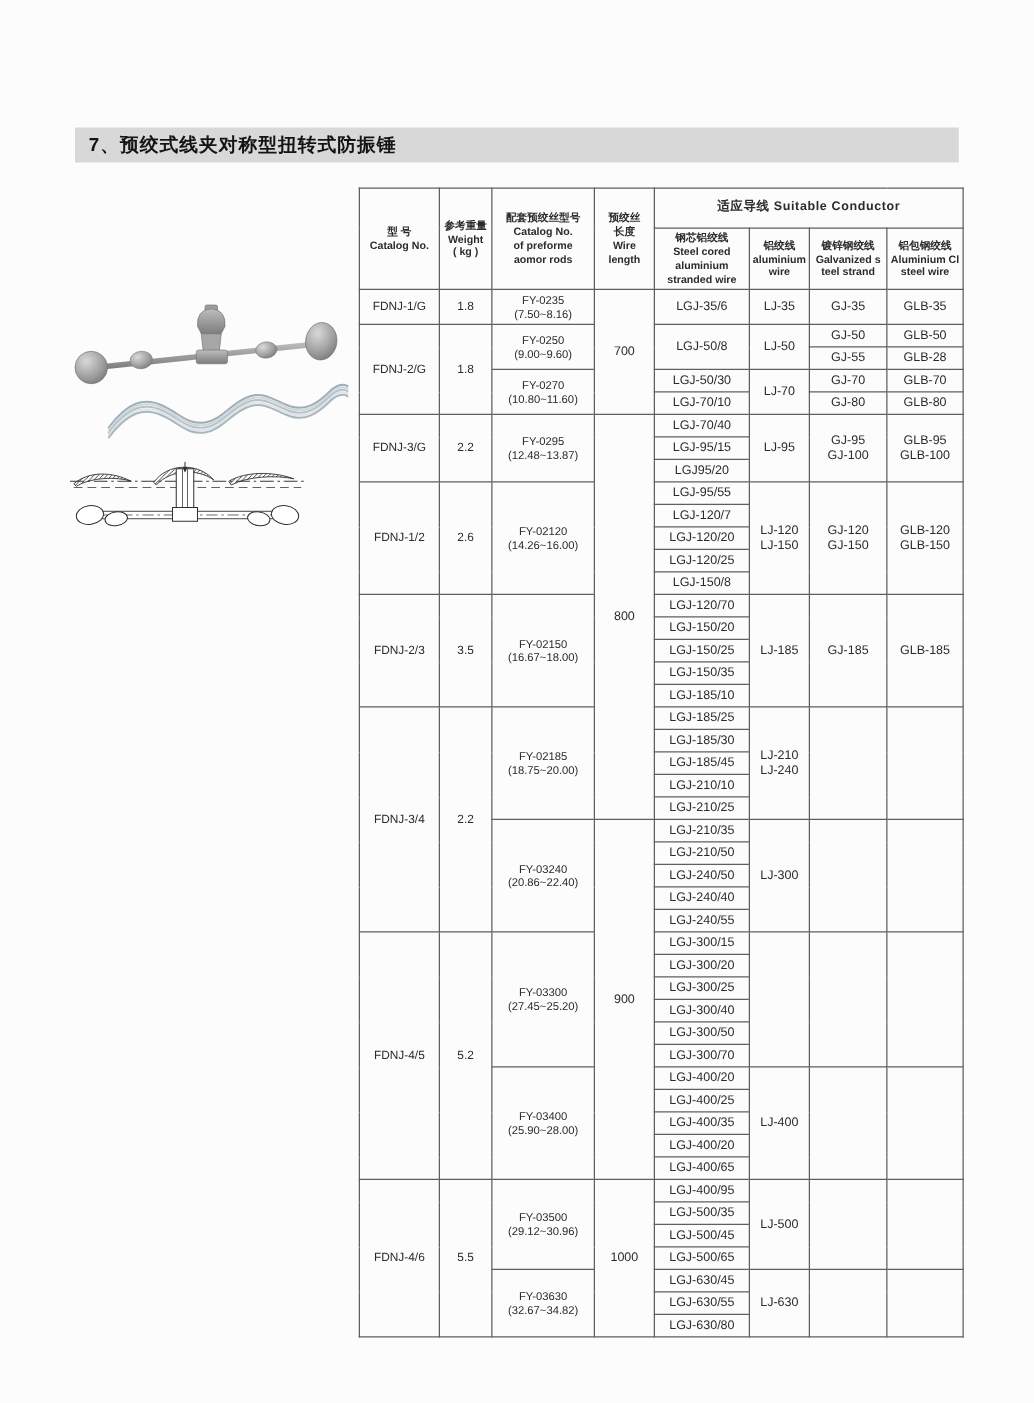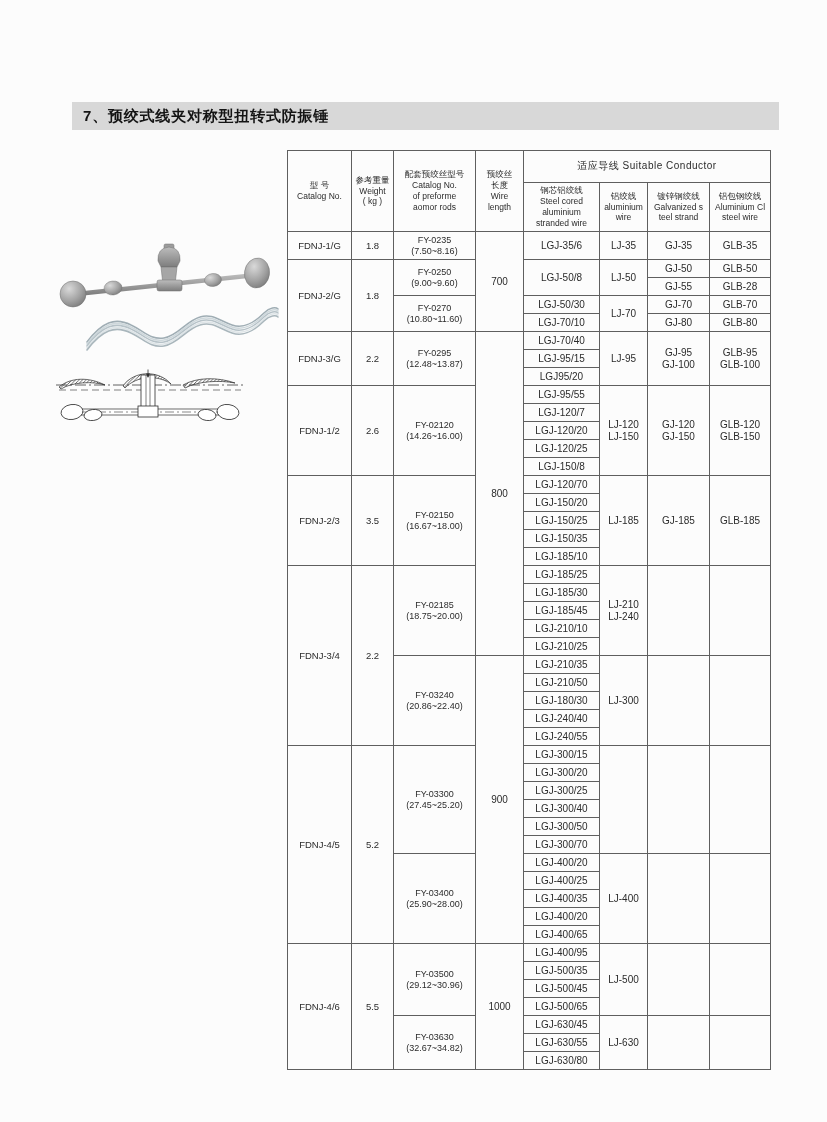--- a/index.html
+++ b/index.html
@@ -5,42 +5,42 @@
   html,body { margin:0; padding:0; background:#ffffff; }
   .page {
     position:relative; width:827px; height:1122px; overflow:hidden;
     background:#fcfcfc;
     font-family:"Liberation Sans","DejaVu Sans",sans-serif;
     color:#2b2b2b;
   }
   .title-bar {
     position:absolute; left:60px; top:102px; width:707px; height:28px;
     background:#d8d8d8; box-sizing:border-box;
-    display:flex; align-items:center; padding-left:11px;margin-left:12px;
+    display:flex; align-items:center; padding-left:11px;
   }
   .title-bar span {
     font-size:15px; font-weight:bold; color:#141414; letter-spacing:0.8px;
   }
   .fig { position:absolute; }
   .fig-photo   { left:55px;  top:243px; }
   .fig-spiral  { left:84px;  top:302px; }
   .fig-drawing { left:55px;  top:369px; }
 
   table.spec {
     position:absolute; left:287px; top:150px; width:483px;
     border-collapse:collapse; table-layout:fixed;
   }
   table.spec th, table.spec td {
     border:1px solid #5f5f5f;
     text-align:center; vertical-align:middle;
     padding:0 1px; white-space:pre-line; overflow:hidden;
     color:#2b2b2b;
   }
   table.spec { border:1px solid #454545; }
-  thead th { font-weight:normal; font-size:8.5px; line-height:1.28; }
+  thead th { font-weight:bold; font-size:8.5px; line-height:1.28; }
   thead tr.hr1 { height:32px; }
   thead tr.hr2 { height:49px; }
   th.h-suitable { font-size:10px; letter-spacing:0.5px; }
   tbody tr { height:18px; }
   tbody tr:first-child { height:28px; }
   tbody td { font-size:9px;  line-height:1.2; }
   td.c-catalog { font-size:9.5px; }
   td.c-weight  { font-size:9.5px; }
   td.c-fy      { font-size:9px; }
   td.c-wire    { font-size:10px; }
@@ -306,21 +306,21 @@
           <td rowspan="16" class="c-wire">900</td>
           <td class="c-lgj">LGJ-210/35</td>
           <td rowspan="5" class="c-lj">LJ-300</td>
           <td rowspan="5" class="c-gj"></td>
           <td rowspan="5" class="c-glb"></td>
         </tr>
         <tr>
           <td class="c-lgj">LGJ-210/50</td>
         </tr>
         <tr>
-          <td class="c-lgj">LGJ-180/30</td>
+          <td class="c-lgj">LGJ-240/50</td>
         </tr>
         <tr>
           <td class="c-lgj">LGJ-240/40</td>
         </tr>
         <tr>
           <td class="c-lgj">LGJ-240/55</td>
         </tr>
         <tr>
           <td rowspan="11" class="c-catalog">FDNJ-4/5</td>
           <td rowspan="11" class="c-weight">5.2</td>

